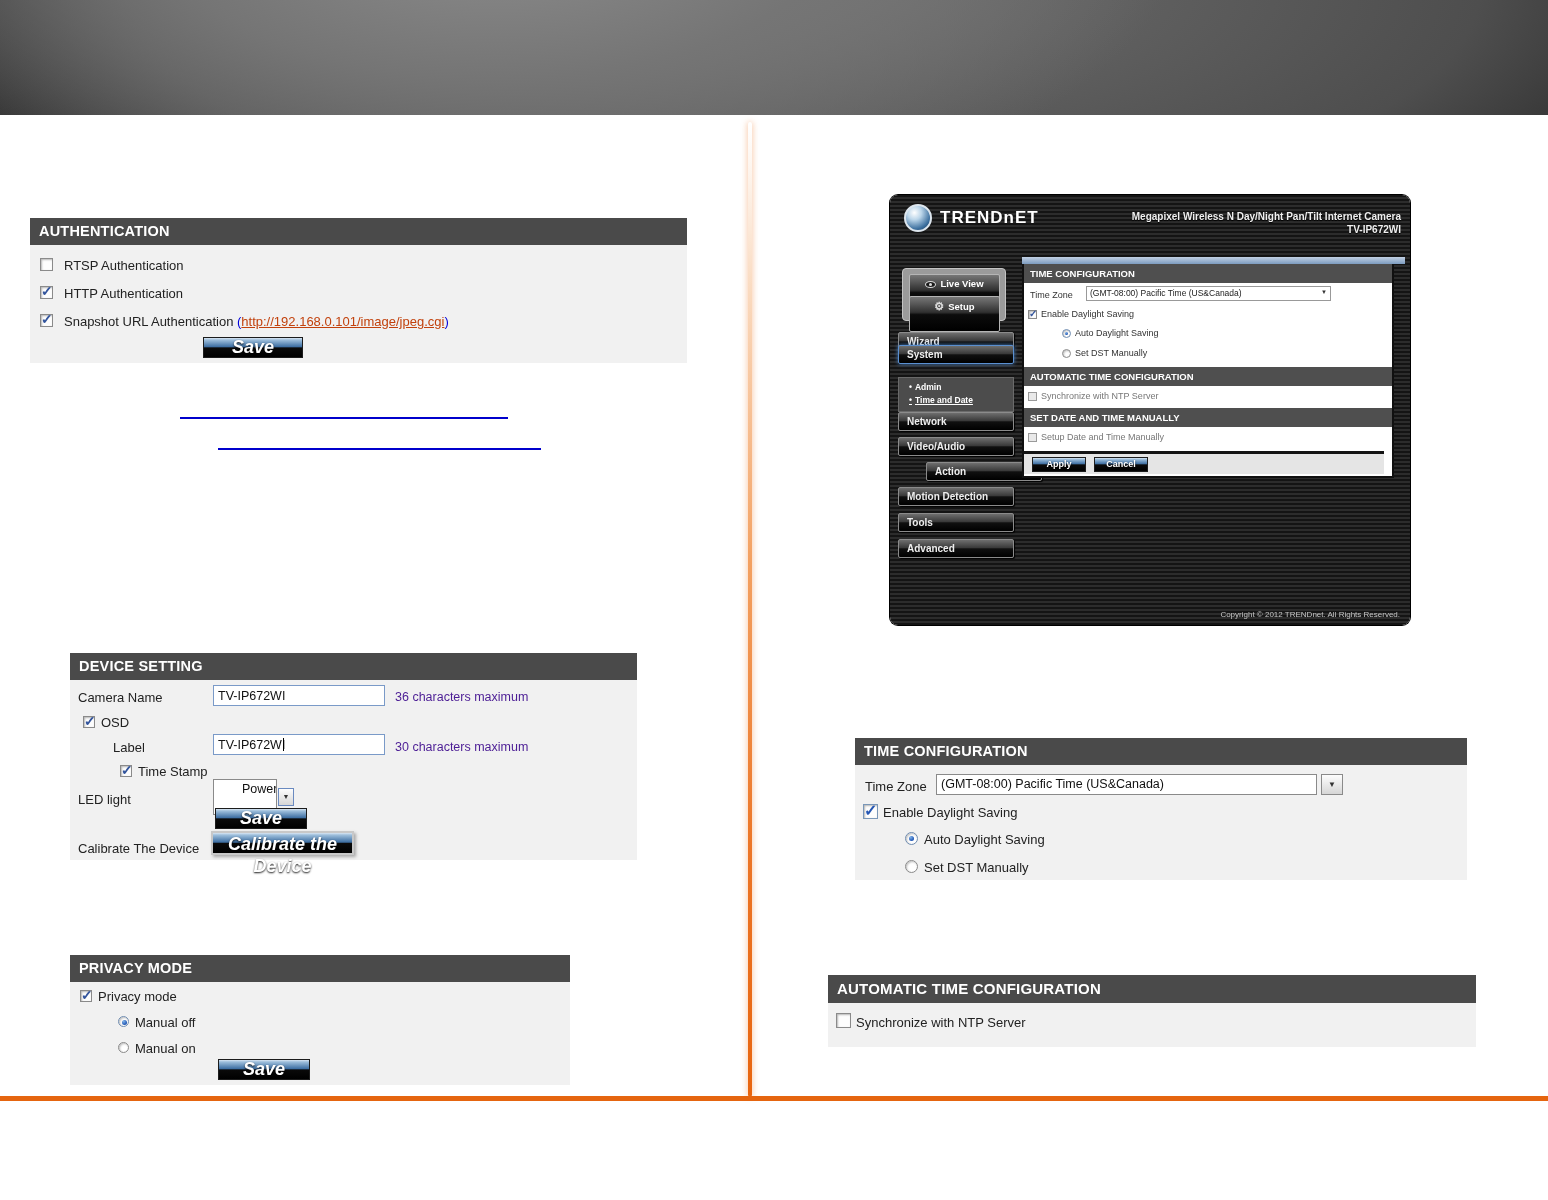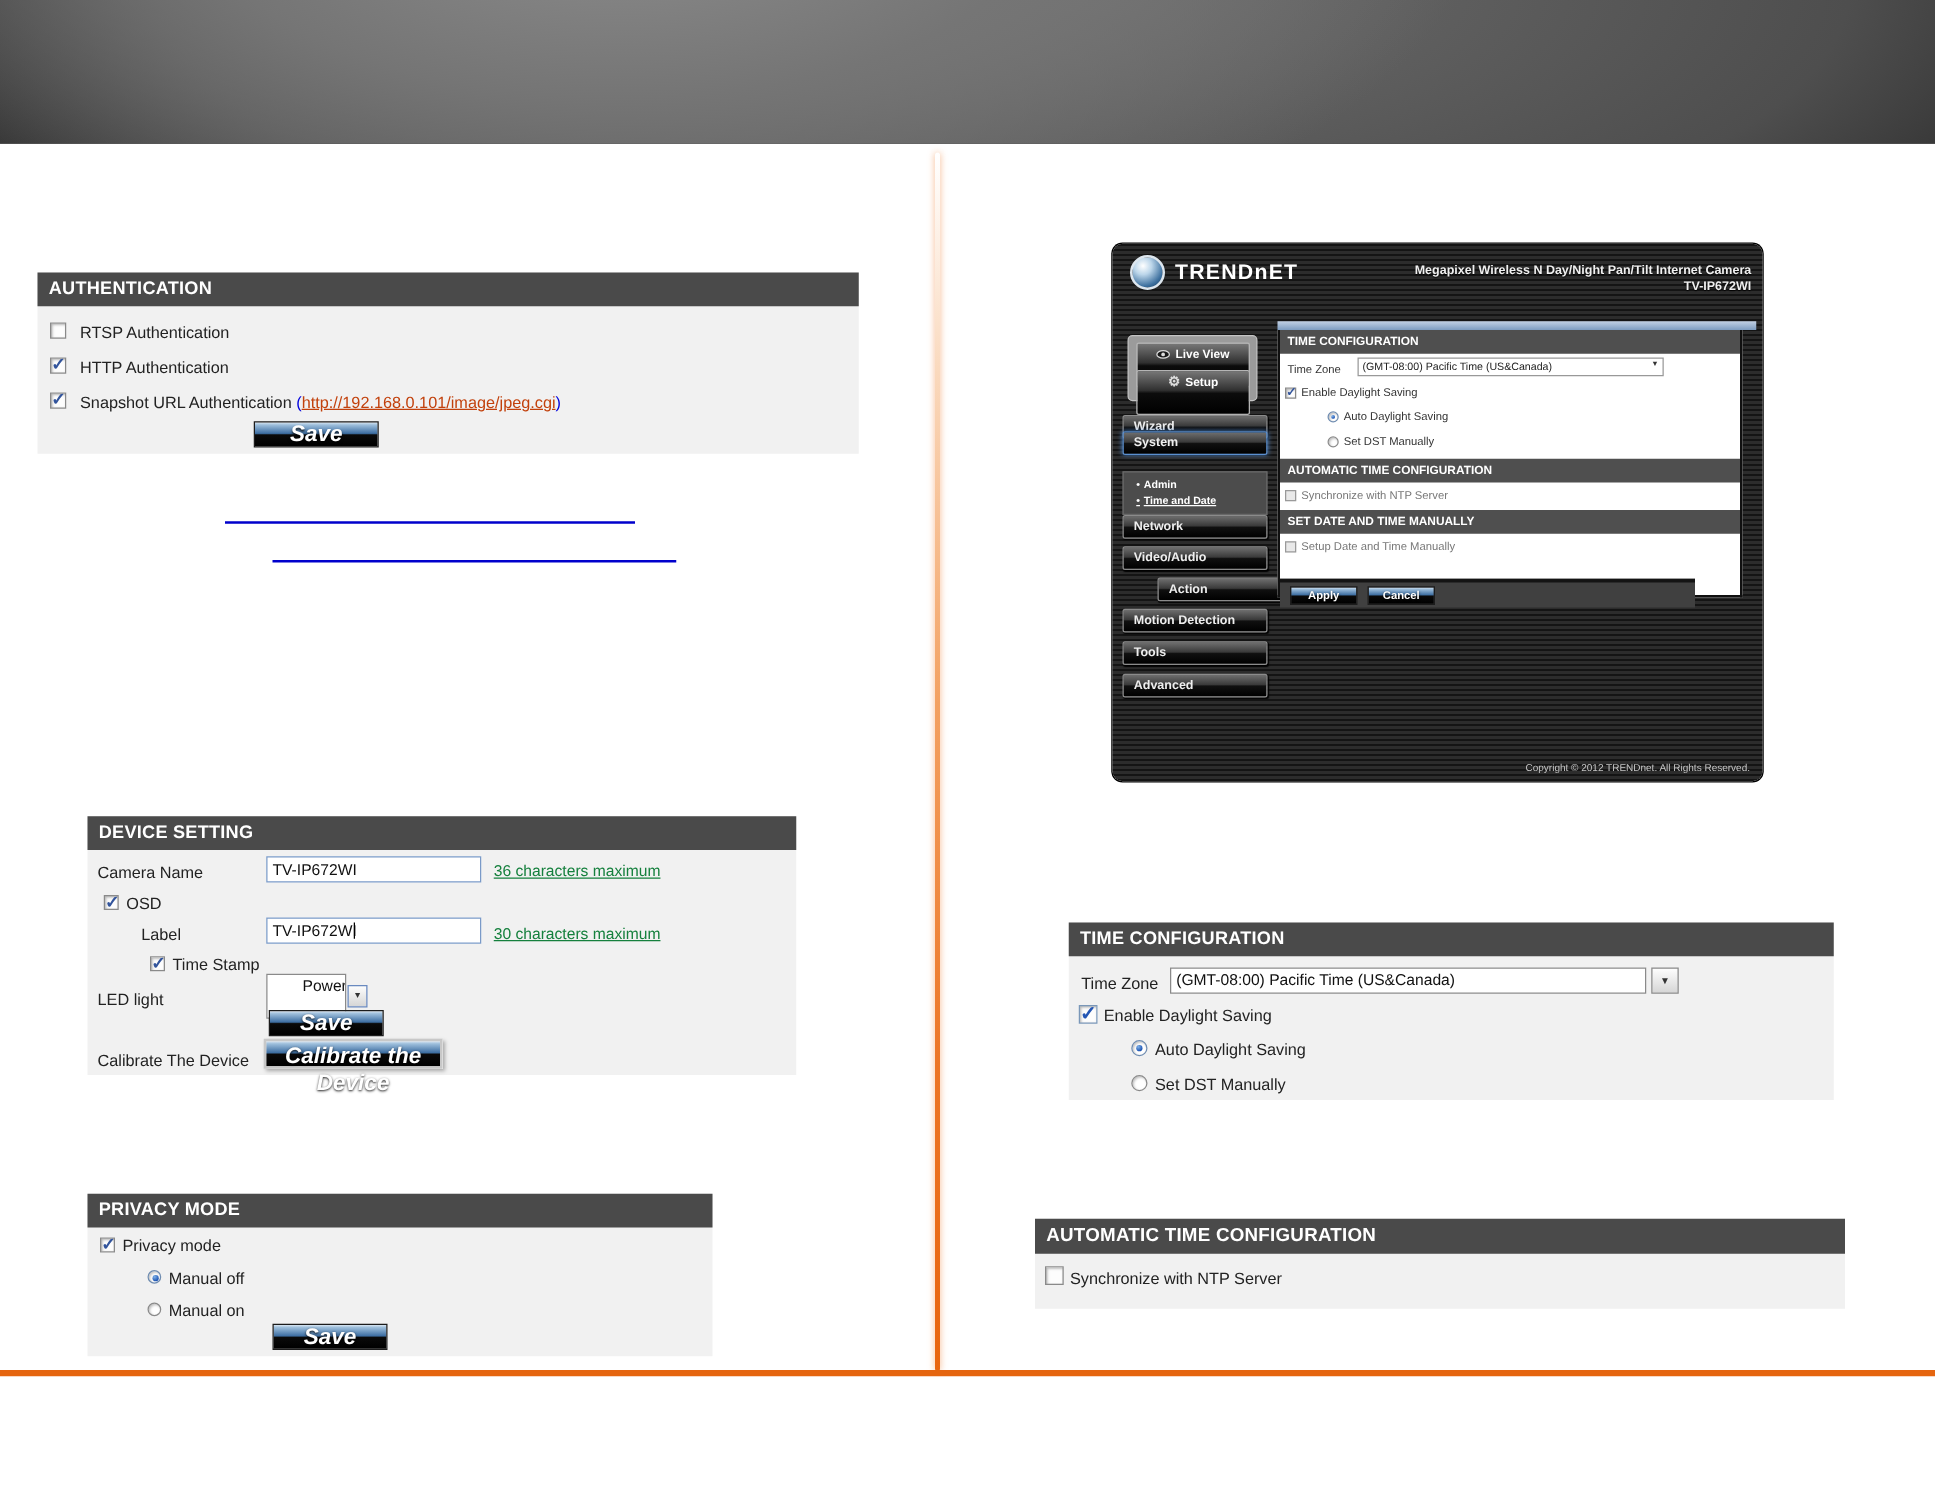--- a/index.html
+++ b/index.html
@@ -11,21 +11,21 @@
     background:
       radial-gradient(ellipse 950px 420px at 32% -60%, #8d8d8d 0%, #757575 35%, rgba(60,60,60,0) 72%),
       radial-gradient(ellipse 1500px 520px at 52% -10%, #6f6f6f 0%, #4e4e4e 45%, rgba(20,20,20,0) 78%),
       #0b0b0b; }
 
   
   .panel { position:absolute; background:#f1f1f1; }
   .panel-h { background:#4a4a4a; color:#fff; font-weight:bold; font-size:14.5px;
     height:27px; line-height:27px; padding:0 9px; letter-spacing:.2px; }
   .lbl { position:absolute; font-size:13px; color:#222; white-space:nowrap; }
-  .red-hint { position:absolute; font-size:12.5px; color:#15803d; white-space:nowrap;text-decoration:underline; }
+  .red-hint { position:absolute; font-size:12.5px; color:#4c1d95; white-space:nowrap; }
 
   
   .cb { position:absolute; width:13px; height:13px; background:#fdfdfd; border:1px solid #8a8a8a;
     box-shadow:inset 1px 1px 2px rgba(0,0,0,.28); }
   .cb.checked::after { content:"\2713"; position:absolute; left:0px; top:-4px; font-size:14px;
     font-weight:bold; color:#32549c; }
   .cb.small { width:9px; height:9px; }
   .cb.small.checked::after { font-size:10px; top:-3px; }
   .cb.dis { background:#e9e9e9; border-color:#9a9a9a; box-shadow:none; }
   .cb.lg { width:15px; height:15px; border-color:#7a97b8; }
@@ -90,22 +90,22 @@
   .blue-bar { position:absolute; left:132px; top:62px; width:383px; height:7px;
     background:linear-gradient(#c2d1e4,#7d9cc0); }
   .shot-content { position:absolute; left:132px; top:69px; width:372px; height:214px; background:#fff;
     border:2px solid #101010; border-top:none; }
   .sec-h { position:absolute; left:0; width:368px; height:19px; background:#4f4f4f; color:#fff;
     font-size:9.5px; font-weight:bold; line-height:19px; padding-left:6px; }
   .s-lbl { position:absolute; font-size:9px; color:#333; white-space:nowrap; }
   .s-dd { position:absolute; background:#fff; border:1px solid #999; font-size:8.5px; color:#222;
     padding:1px 3px; white-space:nowrap; }
   .s-dd .arr { position:absolute; right:3px; top:2px; font-size:6px; color:#333; }
-  .shot-foot { position:absolute; left:0; top:187px; width:332px; height:23px; background:#404040;
-    border-top:3px solid #141414;margin-top:12px; }
+  .shot-foot { position:absolute; left:0; top:187px; width:360px; height:23px; background:#e5e5e5;
+    border-top:3px solid #141414; }
   .shot-copy { position:absolute; right:10px; bottom:6px; font-size:8px; color:#c6c6c6; }
 
   
   .v-divider { position:absolute; left:748px; top:122px; width:4px; height:975px;
     background:linear-gradient(to bottom, rgba(255,255,255,0) 0%, #fad9bd 18%, #f3a162 45%, #ec7526 75%, #e8650f 100%);
     box-shadow:0 0 6px rgba(238,120,40,.55); border-radius:2px; }
   .h-rule { position:absolute; left:0; top:1096px; width:1548px; height:5px; background:#e5650f; }
 
   .caret { position:absolute; width:1px; height:13px; background:#000; }
 </style>

